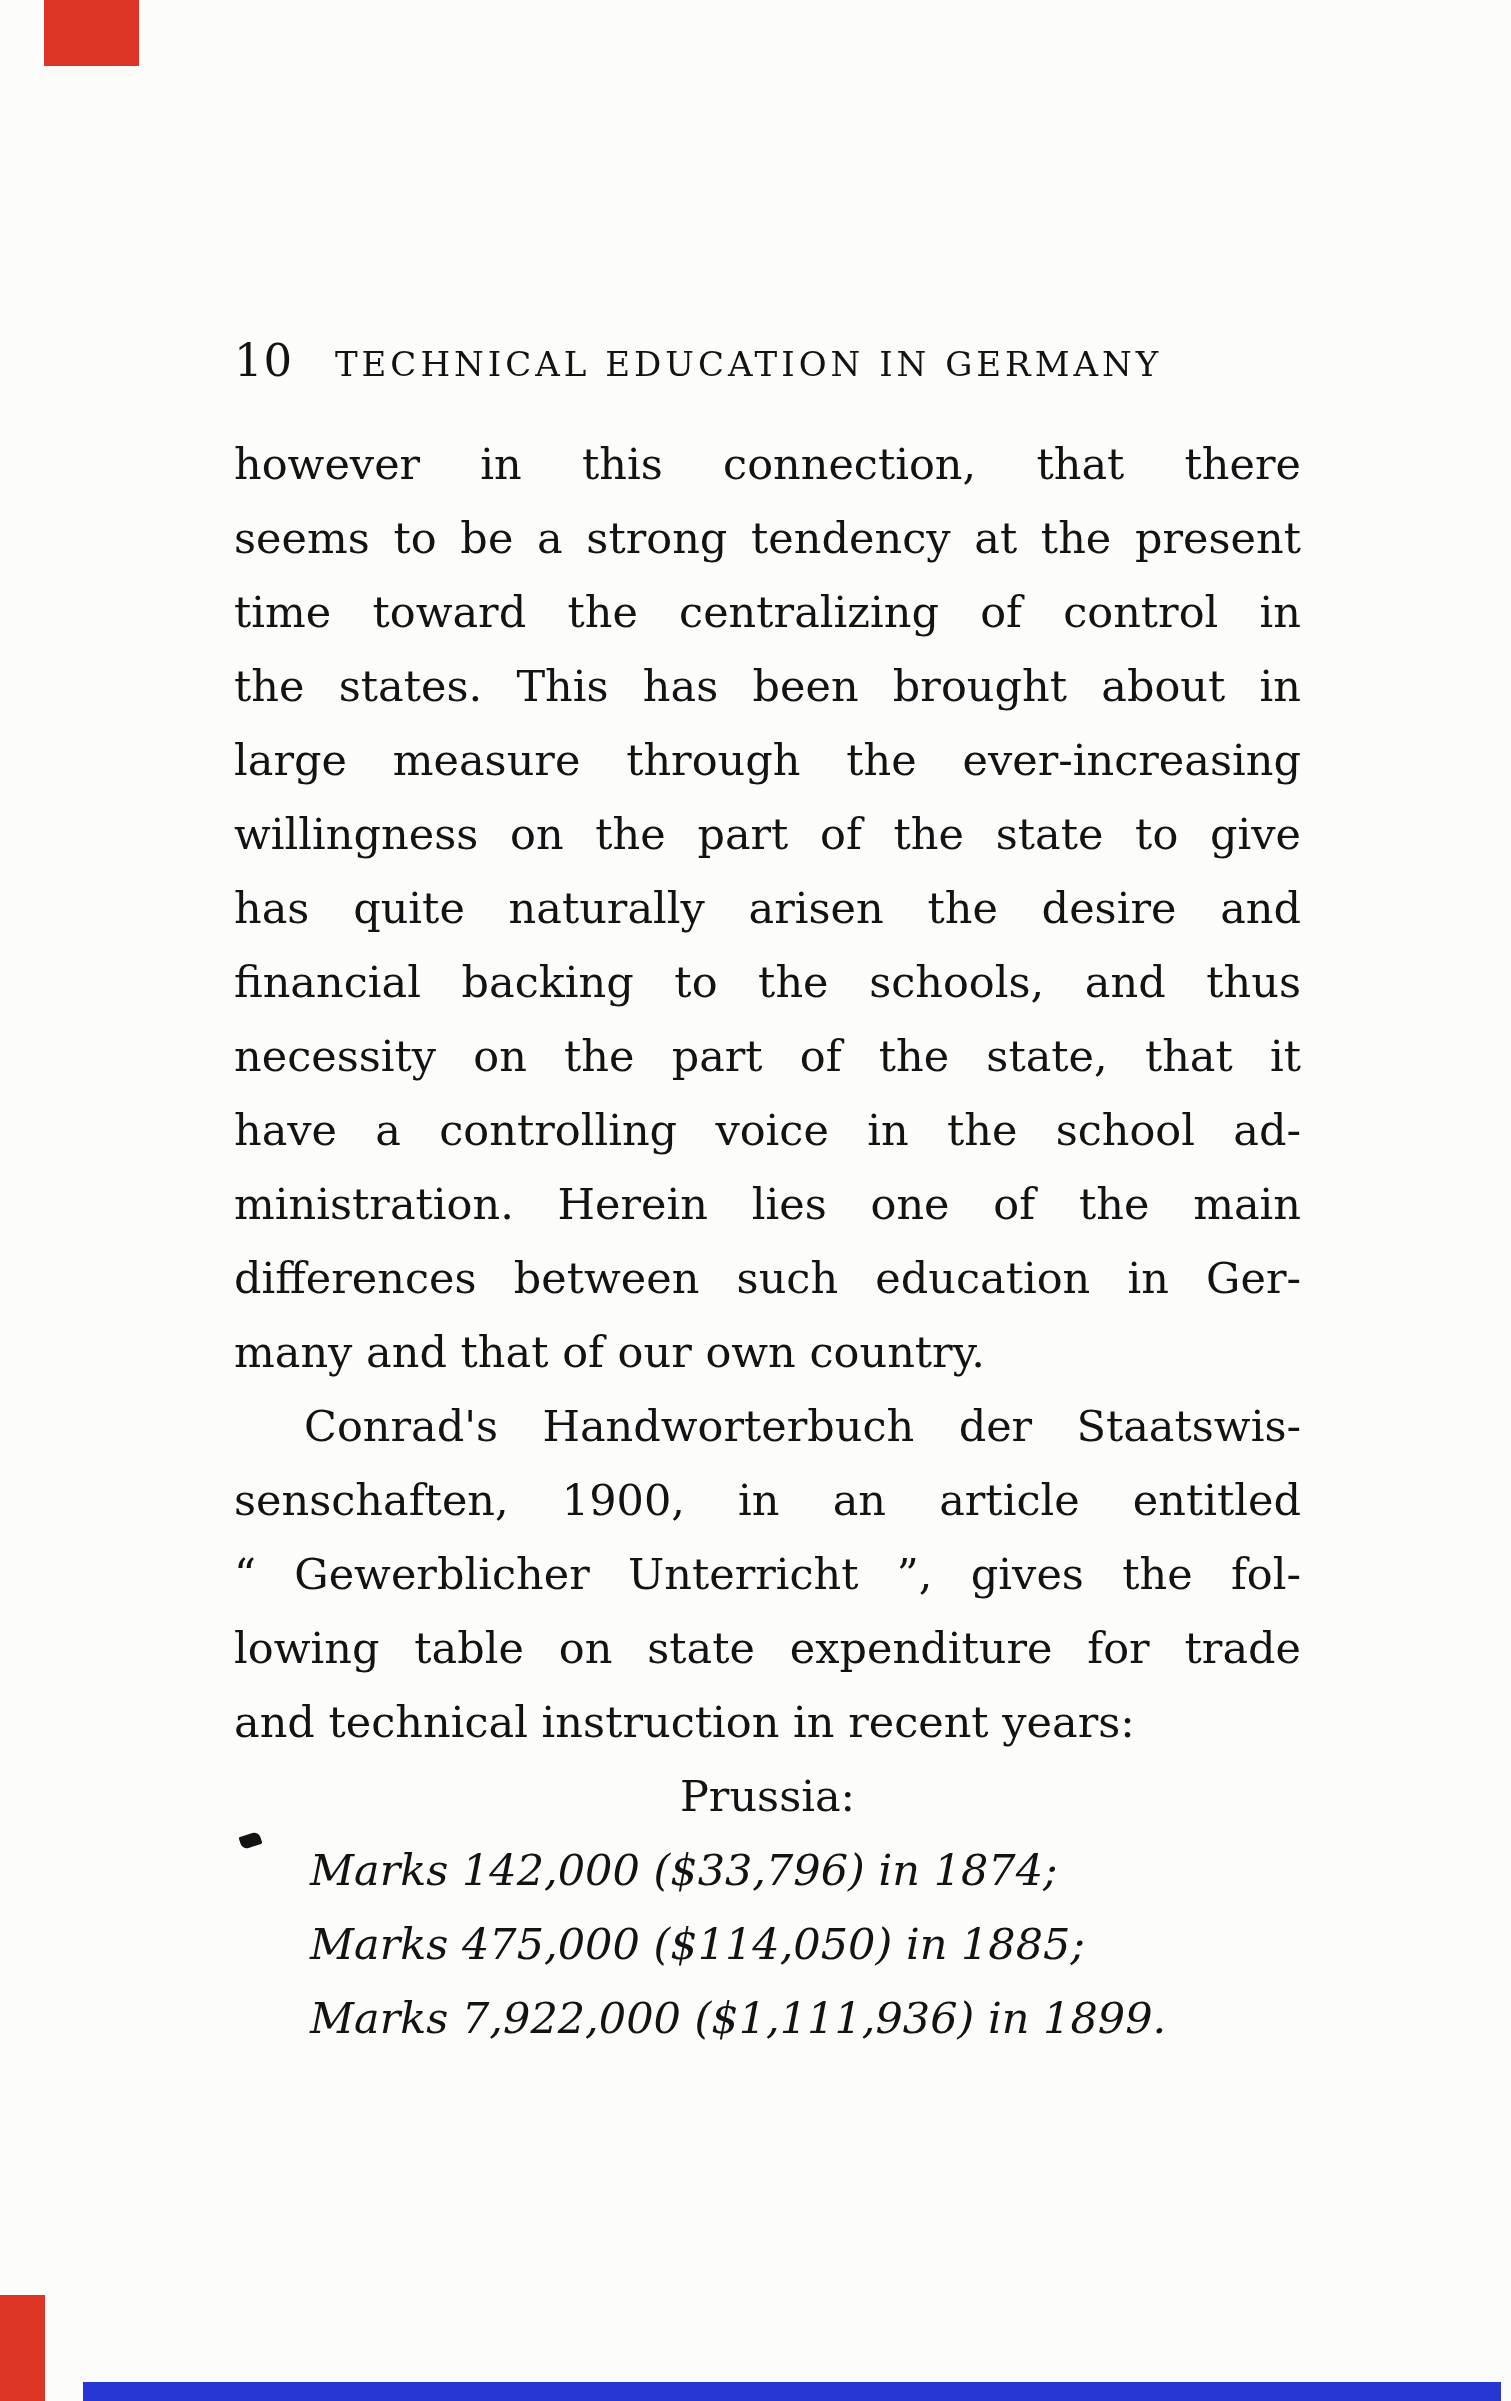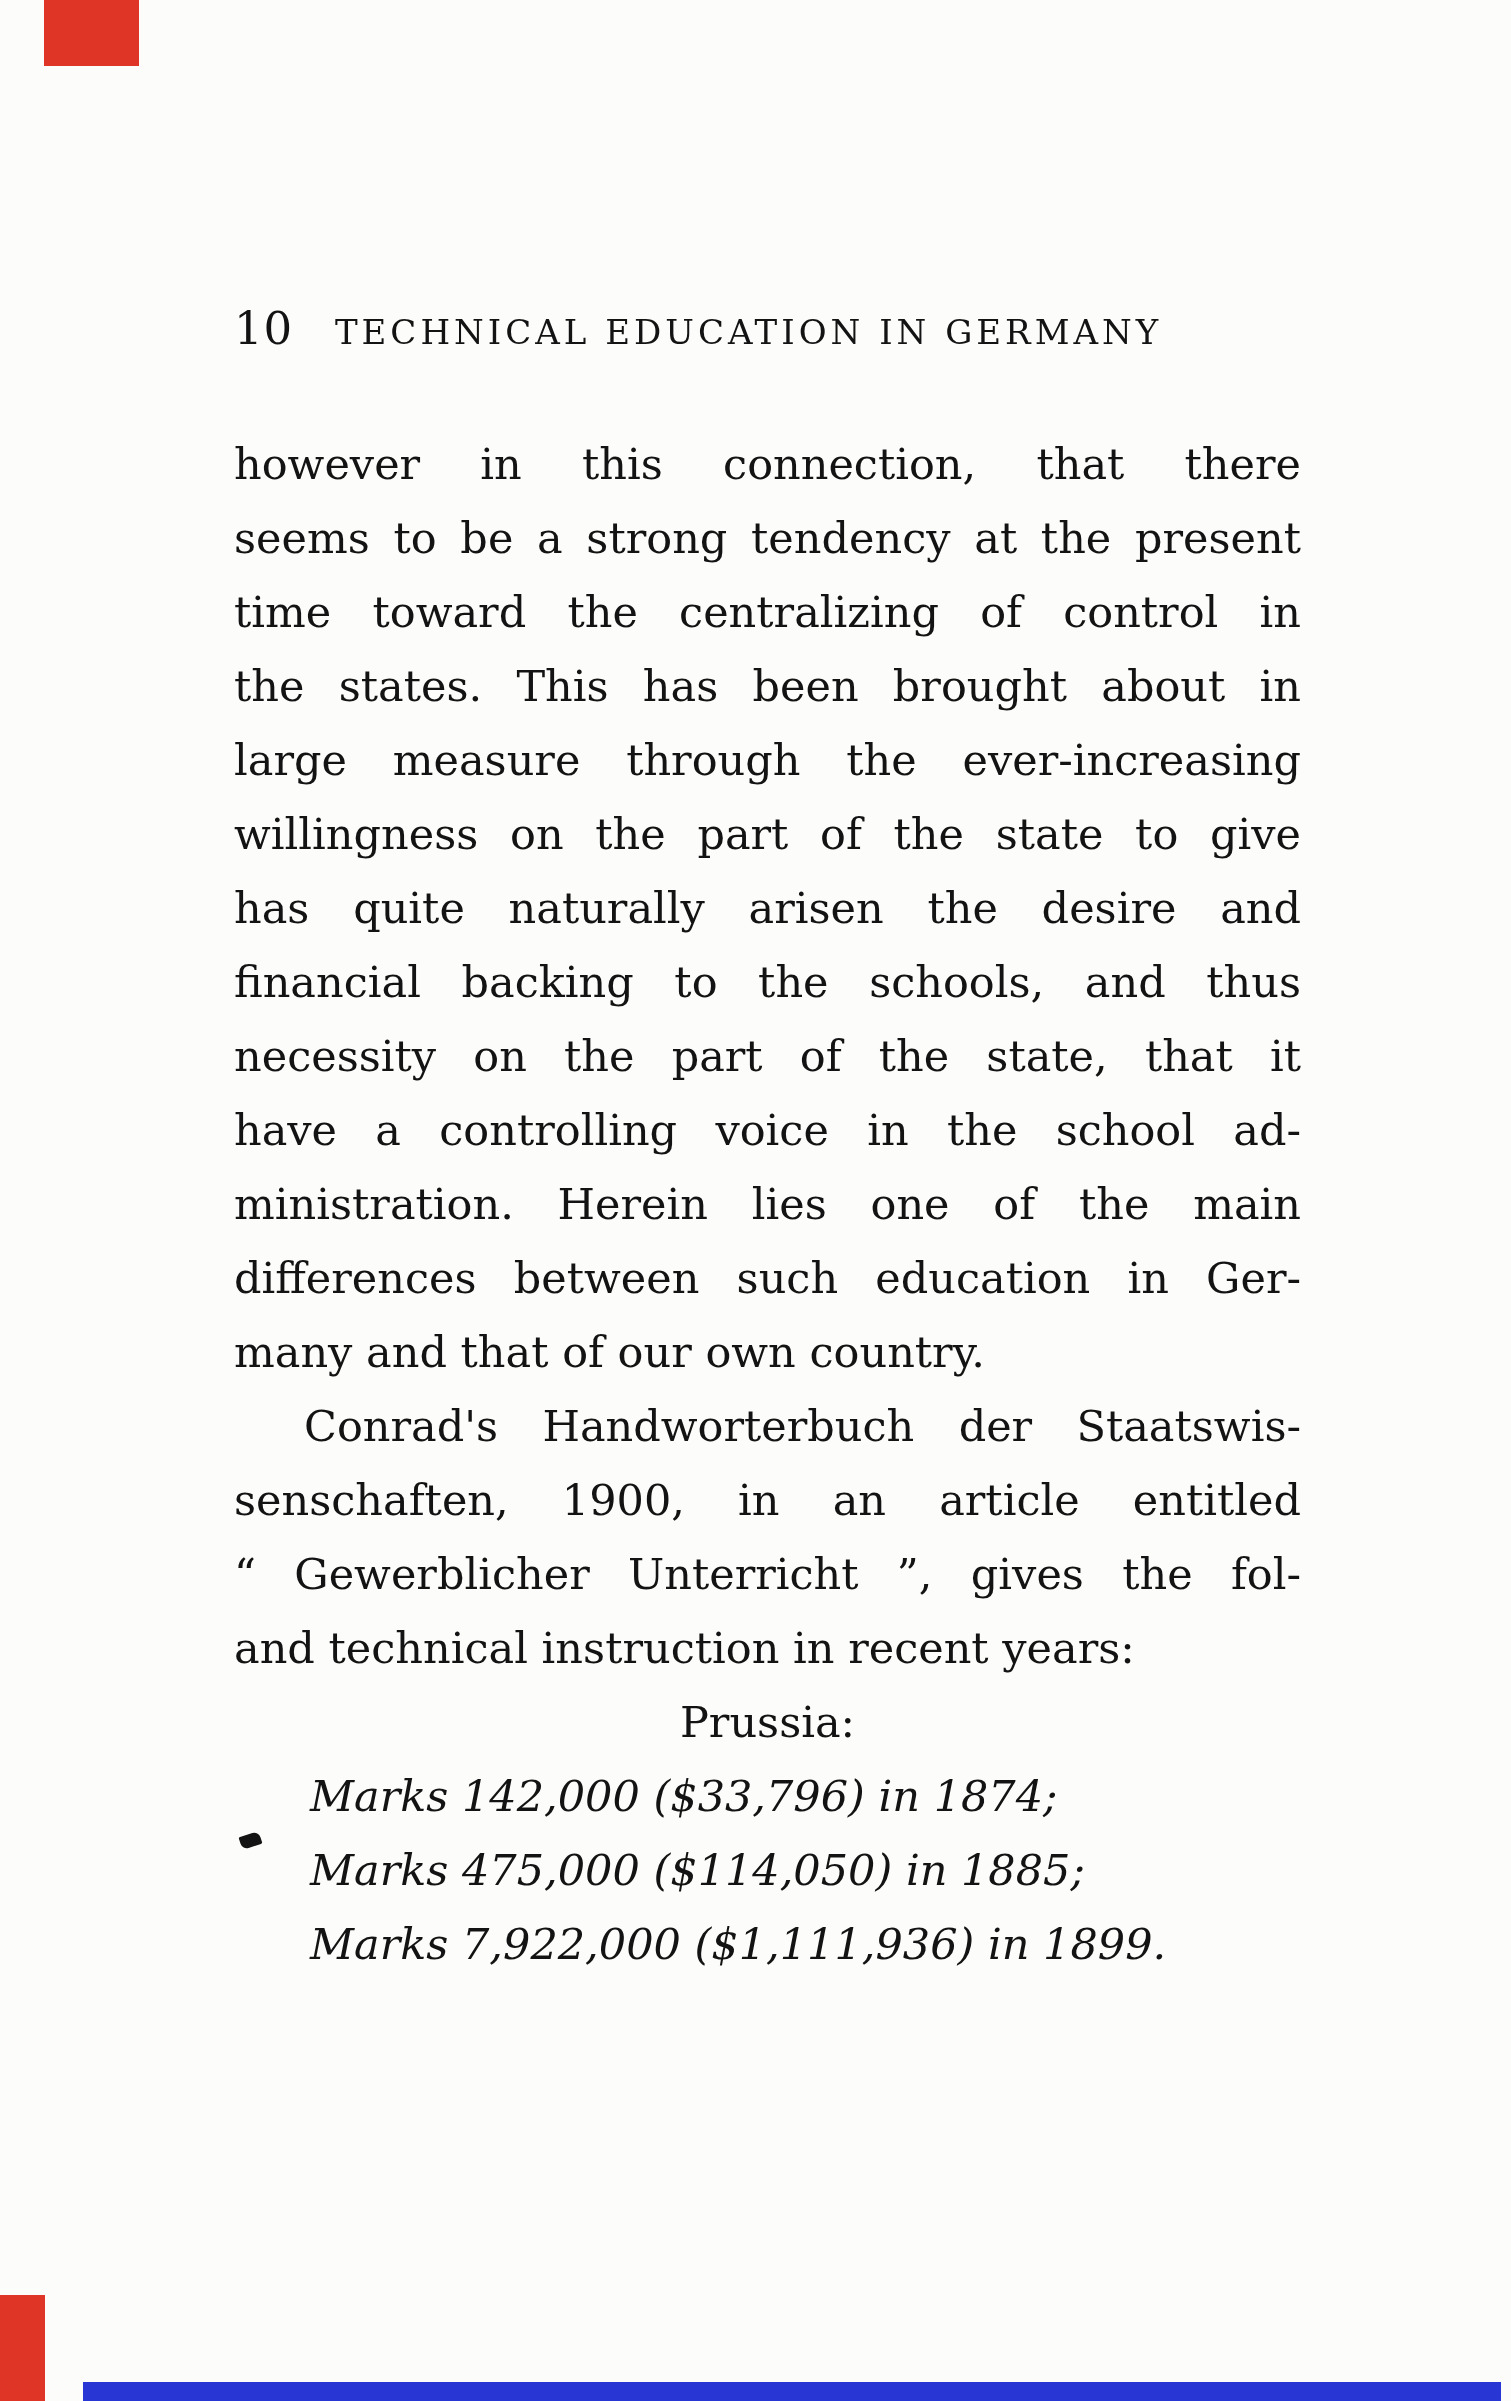--- a/index.html
+++ b/index.html
@@ -13,21 +13,21 @@
     height: 2401px;
     background: #fcfcfa;
     overflow: hidden;
     font-family: "DejaVu Serif", "Liberation Serif", serif;
     color: #131313;
   }
 
   
   .running-header {
     position: absolute;
-    top: 302px;
+    top: 334px;
     left: 234px;
     width: 1067px;
     display: flex;
     align-items: baseline;
   }
   .page-number {
     font-size: 45px;
     letter-spacing: 0.8px;
     margin-right: 42px;
   }
@@ -125,20 +125,21 @@
         <div class="line">necessity on the part of the state, that it</div>
         <div class="line">have a controlling voice in the school ad-</div>
         <div class="line">ministration. Herein lies one of the main</div>
         <div class="line">differences between such education in Ger-</div>
         <div class="line no-just">many and that of our own country.</div>
       </div>
     <div>
         <div class="line indent">Conrad's Handworterbuch der Staatswis-</div>
         <div class="line">senschaften, 1900, in an article entitled</div>
         <div class="line">“ Gewerblicher Unterricht ”, gives the fol-</div>
+        <div class="line">lowing table on state expenditure for trade</div>
         <div class="line no-just">and technical instruction in recent years:</div>
       </div>
     <div class="line centered">Prussia:</div>
     <div>
         <div class="line table-row">Marks 142,000 ($33,796) in 1874;</div>
         <div class="line table-row">Marks 475,000 ($114,050) in 1885;</div>
         <div class="line table-row">Marks 7,922,000 ($1,111,936) in 1899.</div>
       </div>
   </div>
 

